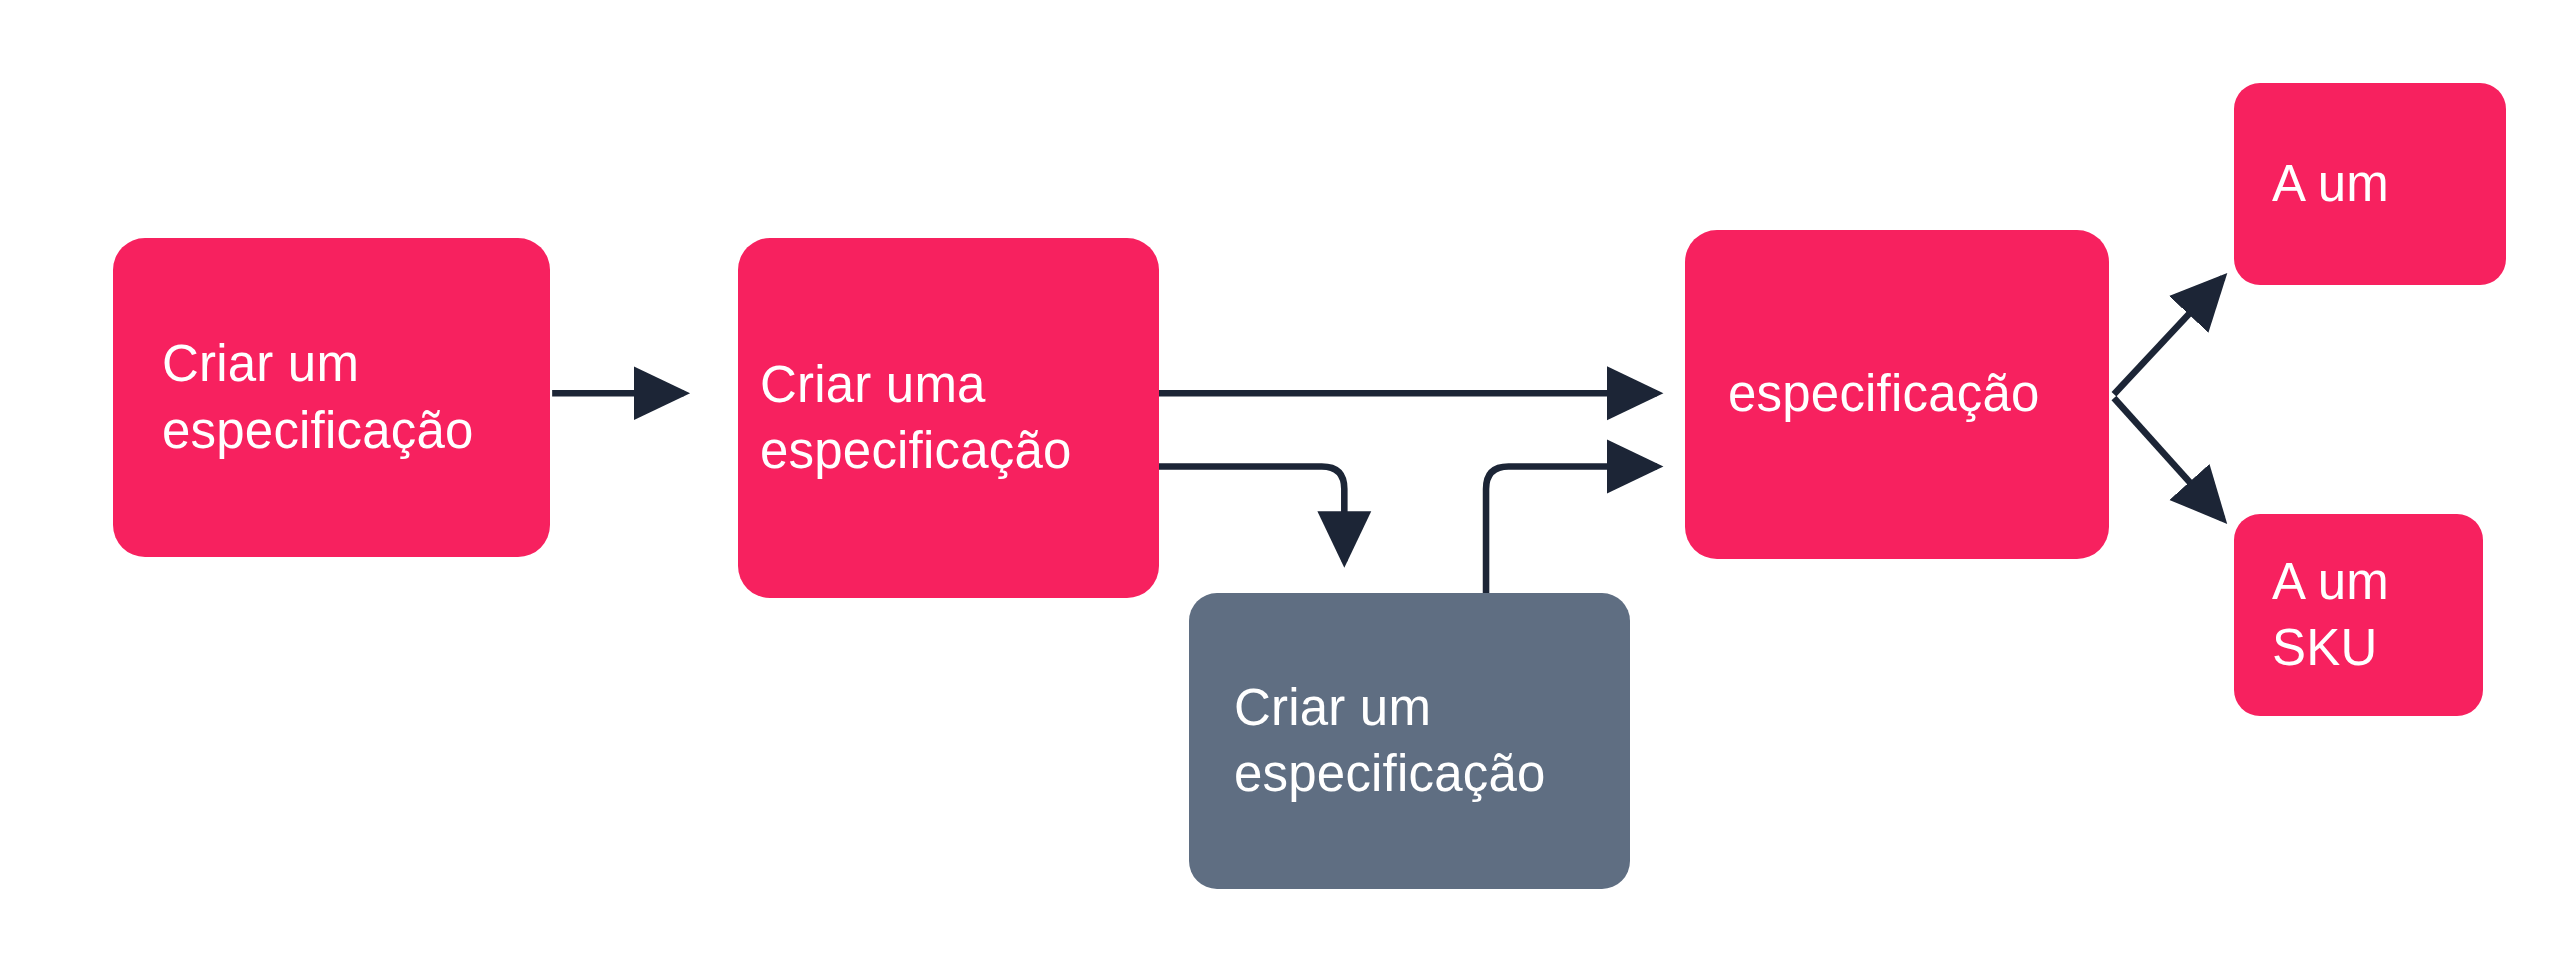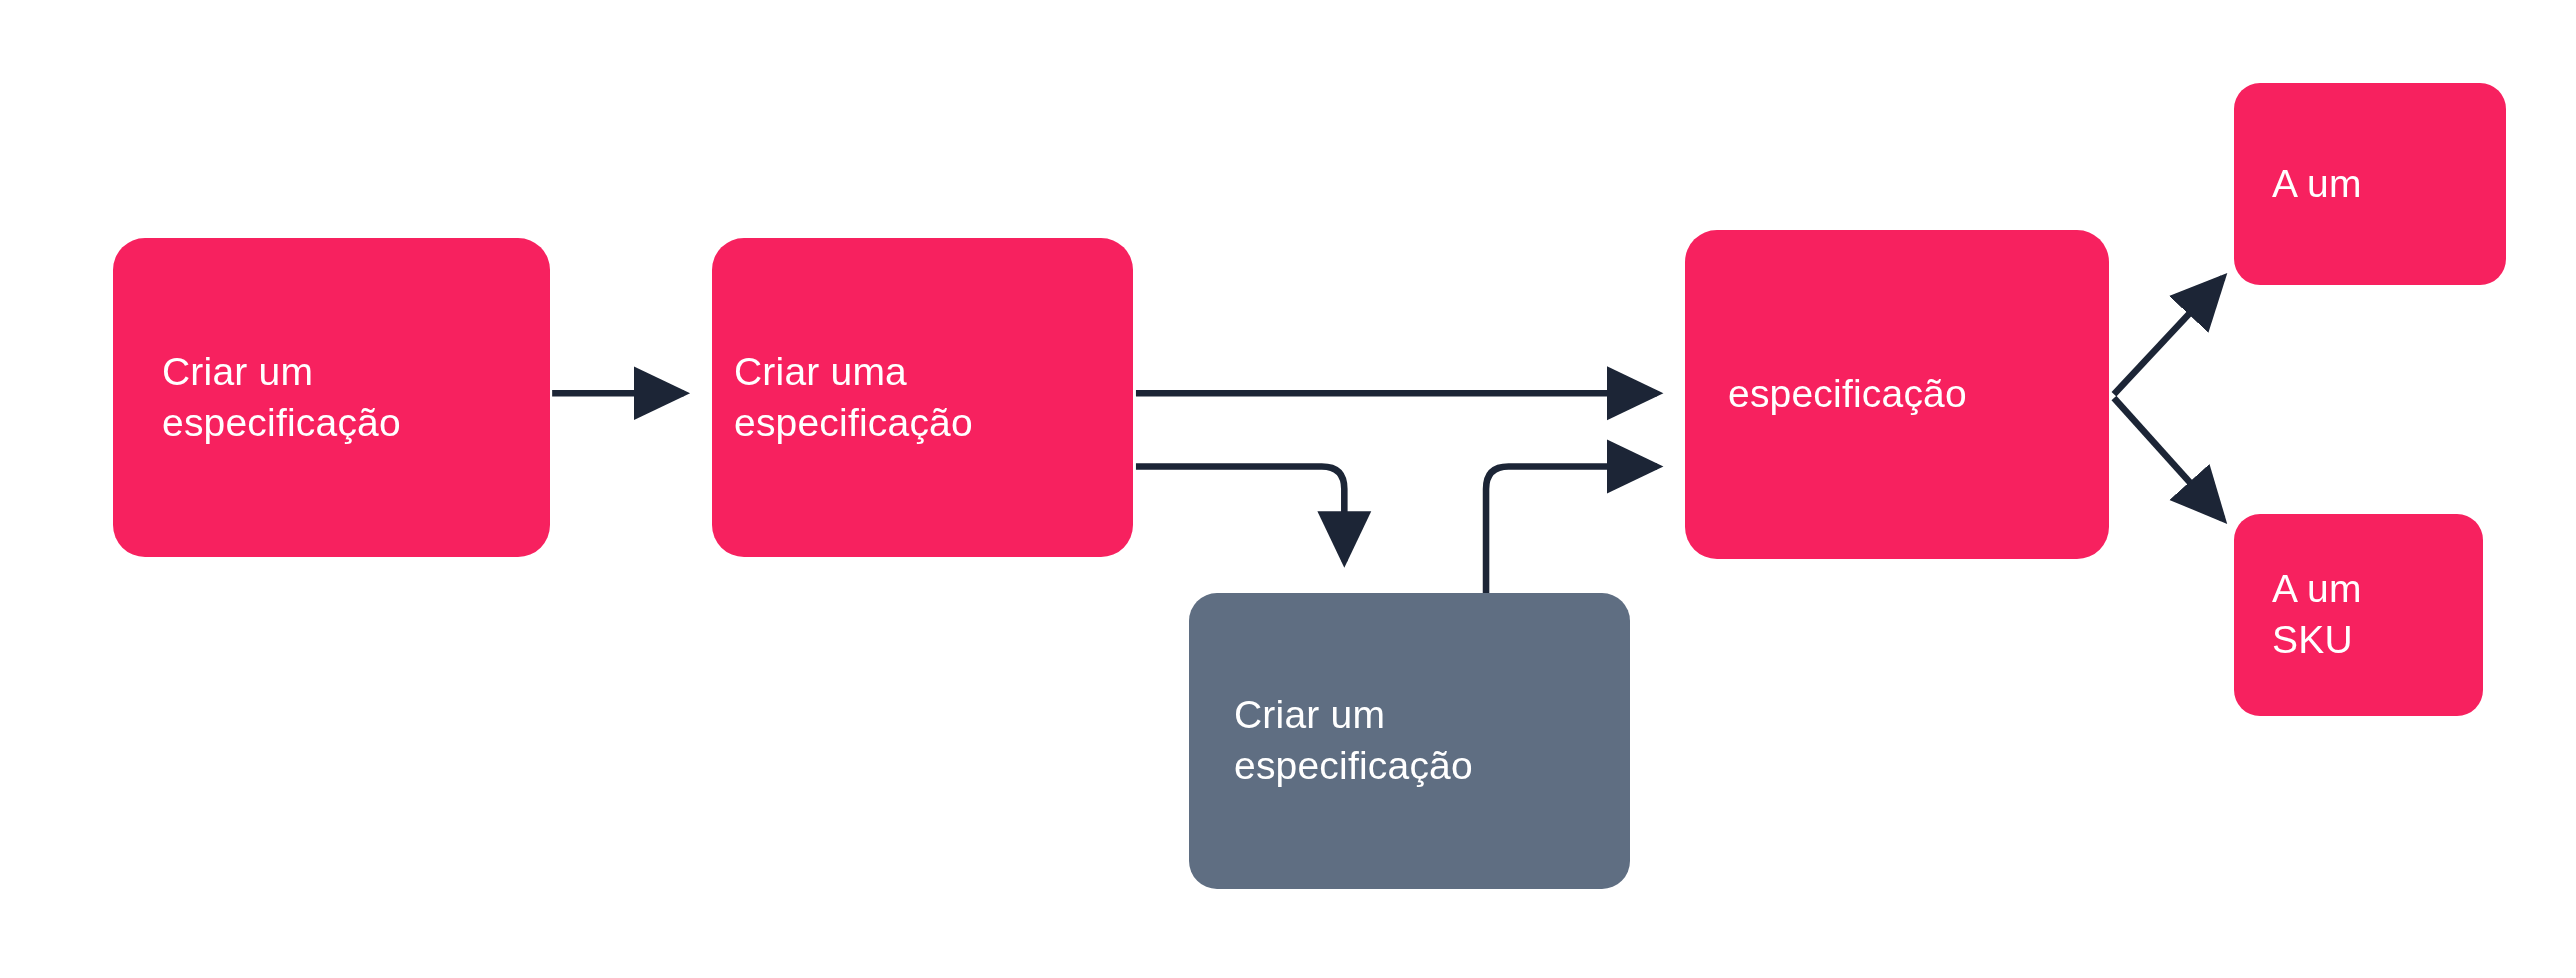--- a/index.html
+++ b/index.html
@@ -18,35 +18,35 @@
     overflow: hidden;
   }
   .node {
     position: absolute;
     box-sizing: border-box;
     display: flex;
     flex-direction: column;
     justify-content: center;
     border-radius: 32px;
     color: #ffffff;
-    font-size: 39px;
+    font-size: 51px;
     line-height: 1.30;
     letter-spacing: 0.2px;
     padding-left: 49px;
     padding-right: 28px;
     white-space: pre;
   }
   .node.pink  { background: #F7215F; }
   .node.slate { background: #5F6E82; }
 
   .node .line { display: block; }
 
   
   #node-spec-group   { left: 113px;  top: 238px; width: 437px; height: 319px; }
-  #node-spec-create  { left: 712px;  top: 238px; width: 421px; height: 319px; padding-left: 22px; }
+  #node-spec-create  { left: 738px;  top: 238px; width: 421px; height: 360px; padding-left: 22px; }
   #node-spec-value   { left: 1189px; top: 593px; width: 441px; height: 296px;
                        border-radius: 28px; padding-left: 45px; }
   #node-spec-assoc   { left: 1685px; top: 230px; width: 424px; height: 329px;
                        padding-left: 43px; }
   #node-to-product   { left: 2234px; top: 83px;  width: 272px; height: 202px;
                        border-radius: 26px; padding-left: 38px; }
   #node-to-sku       { left: 2234px; top: 514px; width: 249px; height: 202px;
                        border-radius: 26px; padding-left: 38px; }
 
   #edges {

